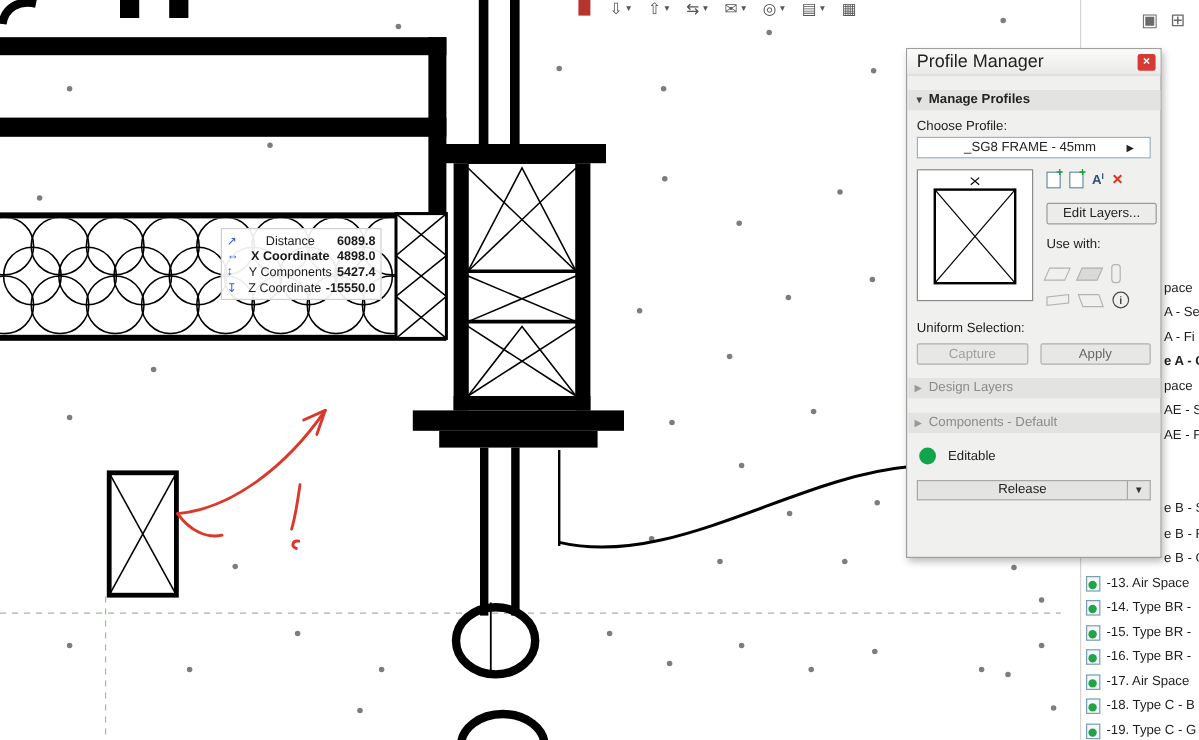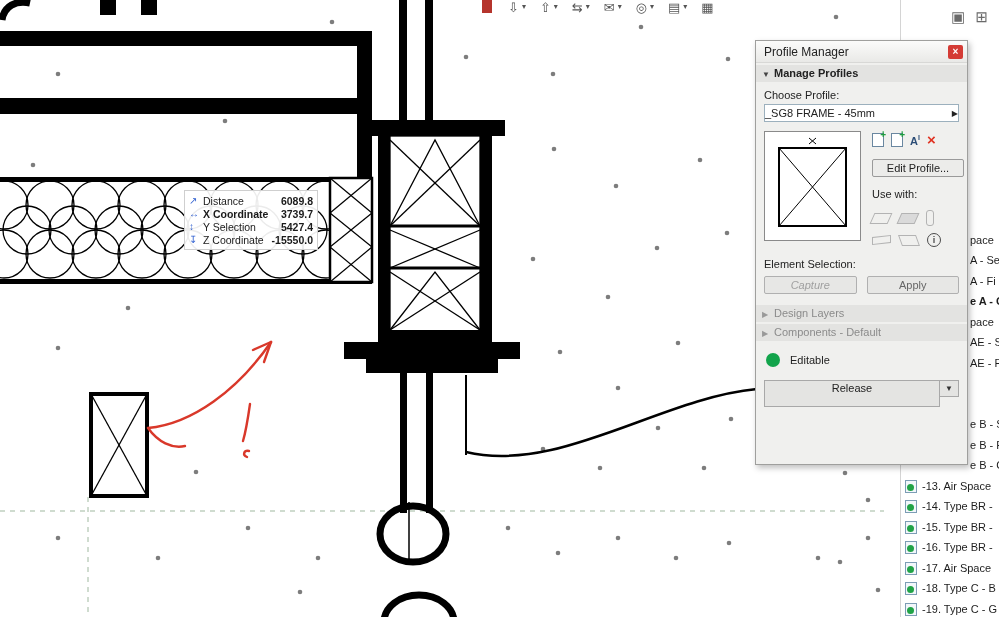--- a/index.html
+++ b/index.html
@@ -8,21 +8,21 @@
   #stage { position:relative; width:999px; height:617px; background:#fff; }
 
   
   #drawing { position:absolute; left:0; top:0; z-index:1; }
 
   
   .coord-tip { position:absolute; left:184px; top:190px; width:134px; z-index:15;
                background:rgba(255,255,255,0.92); border:1px solid #cfcfcf; padding:3px 4px; }
   .coord-row { display:flex; align-items:center; height:13px; font-size:10.5px; color:#1a1a1a; }
   .coord-row .cicon { width:14px; color:#2f5fd0; font-size:10px; }
-  .coord-row .clabel { flex:1; }
+  .coord-row .clabel { flex:1;text-align:center; }
   .coord-row .cvalue { text-align:right; font-weight:bold; }
   .coord-row.bold { font-weight:bold; }
 
   
   .top-toolbar { position:absolute; left:482px; top:0; height:18px; z-index:10;
                  display:flex; align-items:flex-start; gap:14px; }
   .tb-red { width:10px; height:13px; background:#b5342c; margin-right:2px; }
   .tb-group { display:flex; align-items:flex-start; gap:3px; color:#555; }
   .tb-glyph { font-size:13px; line-height:15px; }
   .tb-caret { font-size:8px; line-height:14px; color:#555; }
@@ -40,33 +40,33 @@
   .lrow.bold { font-weight:bold; }
   .licon { position:absolute; left:4px; top:4px; width:12px; height:13px;
            border:1px solid #7d9db5; background:#f2f7fb; }
   .ldot { position:absolute; left:1px; bottom:1px; width:7px; height:7px;
           border-radius:50%; background:#21a347; }
 
   
   .palette { position:absolute; left:755px; top:40px; width:213px; height:425px; z-index:20;
              background:#f0f0ee; border:1px solid #9f9f9d; box-shadow:2px 3px 6px rgba(0,0,0,.25);
              font-size:11px; color:#222; }
-  .p-title { height:22px; line-height:22px; padding-left:8px; font-size:12px; color:#222;
+  .p-title { height:22px; line-height:22px; padding-left:8px; font-size:15px; color:#222;
              background:linear-gradient(#fbfbfa,#e9e9e7); border-bottom:1px solid #d8d8d6; }
   .p-close { position:absolute; right:4px; top:4px; width:15px; height:14px; background:#d43b35;
              color:#fff; font-size:10px; line-height:14px; text-align:center; border-radius:2px;
              font-weight:bold; cursor:default; }
-  .p-header { height:17px; line-height:17px; background:#e3e3e1; padding-left:6px; margin-top:2px; }
+  .p-header { height:17px; line-height:17px; background:#e3e3e1; padding-left:6px; margin-top:12px; }
   .p-header .caret { display:inline-block; width:12px; font-size:8px; color:#444; }
   .p-header.dim { color:#8b8b8b; }
   .p-header.dim .caret { color:#999; }
   .p-header.bolded { font-weight:bold; }
   .p-label { margin:7px 8px 3px 8px; }
   .p-dropdown { margin:0 8px; height:18px; background:#fff; border:1px solid #9cb0bd;
-                display:flex; align-items:center; padding:0 0; }
+                display:flex; align-items:center; padding:0 13px;text-align:center; }
   .p-dropdown .dtext { flex:1; }
   .p-dropdown .darrow { font-size:8px; color:#222; }
   .p-body-row { display:flex; margin:9px 8px 0 8px; }
   .p-preview { width:97px; height:110px; background:#fff; border:1px solid #8a8a8a; position:relative; }
   .p-right { flex:1; padding-left:11px; }
   .p-iconrow { display:flex; align-items:center; gap:7px; height:18px; }
   .pg-page { position:relative; width:12px; height:14px; border:1px solid #6a87a0; background:#fff; }
   .pg-plus { position:absolute; right:-3px; top:-5px; color:#1e9e3e; font-weight:bold; font-size:10px; }
   .pg-ai { color:#2d4e77; font-weight:bold; font-size:11px; }
   .pg-ai sup { font-size:7px; }
@@ -79,27 +79,27 @@
   .uw-wall { width:18px; height:11px; border:1.5px solid #b3b3b3; transform:skewX(-24deg); }
   .uw-slab { width:18px; height:11px; border:1.5px solid #b3b3b3; background:#dadada; transform:skewX(-24deg); }
   .uw-column { width:8px; height:16px; border:1.5px solid #b3b3b3; border-radius:3px; }
   .uw-beam { width:19px; height:8px; border:1.5px solid #b3b3b3; transform:skewY(-6deg); }
   .uw-roof { width:18px; height:11px; border:1.5px solid #b3b3b3; transform:skewX(20deg); }
   .uw-info { width:14px; height:14px; border:1.5px solid #4a4a4a; border-radius:50%; color:#4a4a4a;
              font-size:9px; font-weight:bold; text-align:center; line-height:12px; }
   .p-btnrow { display:flex; gap:10px; margin:6px 8px 0 8px; }
   .p-btn { flex:1; height:18px; line-height:16px; text-align:center; background:#e7e7e5;
            border:1px solid #b0b0b0; border-radius:2px; }
-  .p-btn.disabled { color:#9f9f9f;font-style:italic; }
+  .p-btn.disabled { color:#9f9f9f; }
   .p-btn.semi { color:#666; }
   .tw-row { display:flex; align-items:center; margin:12px 10px 0 10px; gap:10px; }
   .tw-dot { width:14px; height:14px; border-radius:50%; background:#12a44b; }
   .tw-text { font-weight:normal; }
   .p-release-row { display:flex; margin:13px 8px 0 8px; }
-  .p-release { flex:1; height:27px; line-height:15px; text-align:center; background:#e4e4e2;
+  .p-release { flex:1; height:17px; line-height:15px; text-align:center; background:#e4e4e2;
                border:1px solid #a8a8a8; }
   .p-release-caret { width:19px; height:17px; background:#e4e4e2; border:1px solid #a8a8a8;
                      border-left:none; text-align:center; line-height:15px; font-size:8px; color:#333; }
 </style>
 </head>
 <body>
 
 <div id="stage">
 
   <svg id="drawing" width="999" height="617" viewBox="0 0 999 617">
@@ -335,25 +335,25 @@
 
   <div class="coord-tip">
     <div class="coord-row">
       <span class="cicon">↗</span>
       <span class="clabel">Distance</span>
       <span class="cvalue">6089.8</span>
     </div>
     <div class="coord-row bold">
       <span class="cicon">↔</span>
       <span class="clabel">X Coordinate</span>
-      <span class="cvalue">3739.7</span>
+      <span class="cvalue">4898.0</span>
     </div>
     <div class="coord-row">
       <span class="cicon">↕</span>
-      <span class="clabel">Y Selection</span>
+      <span class="clabel">Y Components</span>
       <span class="cvalue">5427.4</span>
     </div>
     <div class="coord-row">
       <span class="cicon">↧</span>
       <span class="clabel">Z Coordinate</span>
       <span class="cvalue">-15550.0</span>
     </div>
   </div>
 
   <div class="palette">
@@ -384,38 +384,38 @@
         <div class="p-iconrow">
           <span class="pg-page">
               <span class="pg-plus">+</span>
             </span>
           <span class="pg-page">
               <span class="pg-plus">+</span>
             </span>
           <span class="pg-ai">A<sup>I</sup></span>
           <span class="pg-del">×</span>
         </div>
-        <div class="p-editbtn">Edit Profile...</div>
+        <div class="p-editbtn">Edit Layers...</div>
         <div class="p-usewith">Use with:</div>
         <div class="uw-grid">
           <div class="uw-row">
             <span class="uw-wall"></span>
             <span class="uw-slab"></span>
             <span class="uw-column"></span>
           </div>
           <div class="uw-row">
             <span class="uw-beam"></span>
             <span class="uw-roof"></span>
             <span class="uw-info">i</span>
           </div>
         </div>
       </div>
     </div>
 
-    <div class="p-label">Element Selection:</div>
+    <div class="p-label">Uniform Selection:</div>
 
     <div class="p-btnrow">
       <div class="p-btn disabled">Capture</div>
       <div class="p-btn semi">Apply</div>
     </div>
 
     <div class="p-header dim" style="margin-top:11px">
       <span class="caret">▶</span><span>Design Layers</span>
     </div>
     <div class="p-header dim">

